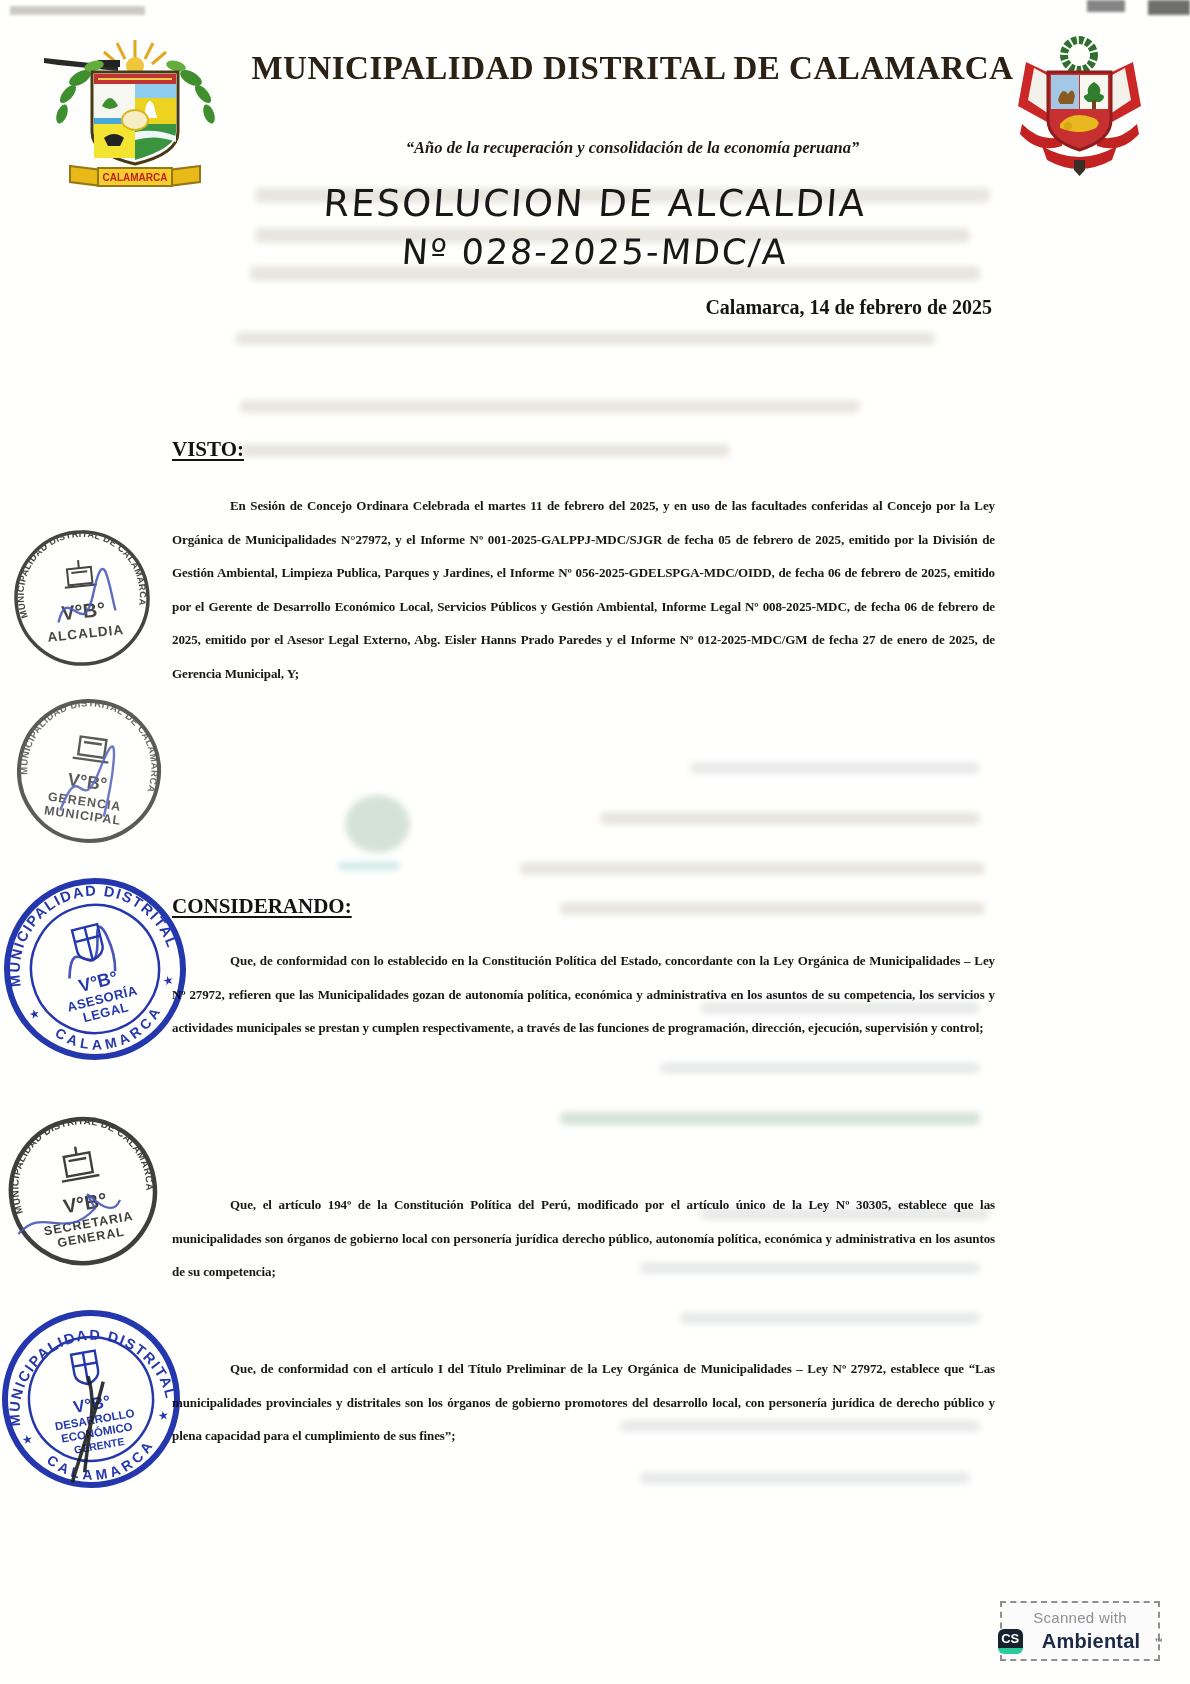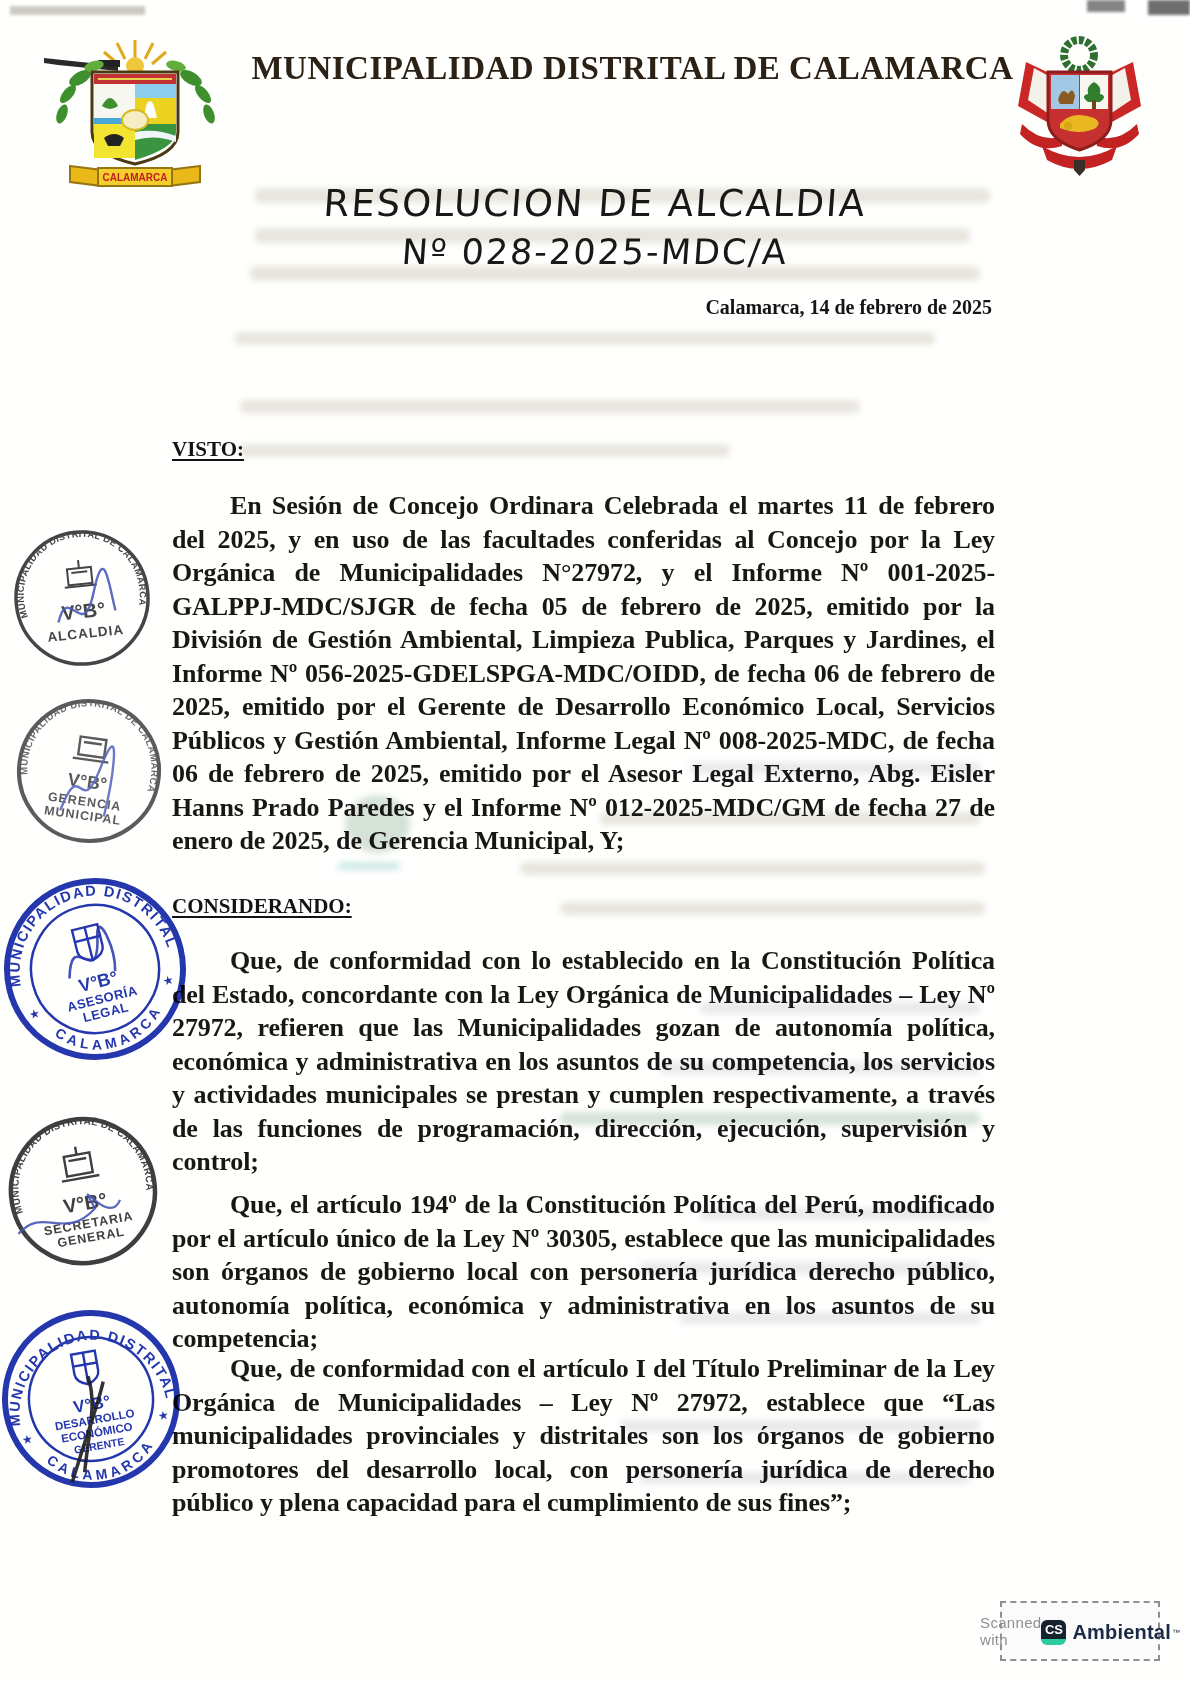--- a/index.html
+++ b/index.html
@@ -15,39 +15,39 @@
   .res-title{position:absolute;left:0;width:1190px;text-align:center;color:#181818;
         font-family:"DejaVu Sans",sans-serif;transform:skewX(-4deg);}
   .res-title.l1{top:182px;font-size:37px;letter-spacing:2px;}
   .res-title.l2{top:232px;font-size:35px;letter-spacing:2px;}
   .date-line{position:absolute;left:172px;top:296px;width:820px;text-align:right;
         font-size:20px;font-weight:700;color:#151515;}
   .addressee{position:absolute;left:172px;top:366px;font-size:22px;font-weight:700;color:#131313;}
   .sec-head{position:absolute;left:172px;font-size:21px;font-weight:700;color:#131313;
         text-decoration:underline;text-underline-offset:3px;text-decoration-thickness:2px;}
   
-  .par{position:absolute;left:172px;width:823px;font-size:26px;line-height:33.5px;
+  .par{position:absolute;left:172px;width:823px;font-size:13px;line-height:33.5px;
         text-align:justify;text-indent:58px;color:#181715;font-weight:600;letter-spacing:-.1px;}
   
   .stamp{position:absolute;mix-blend-mode:multiply;}
   .stamp svg{display:block;}
   
   .ghost{position:absolute;border-radius:5px;filter:blur(3px);pointer-events:none;}
   .g-tan{background:#aca389;opacity:.28;}
   .g-gray{background:#9aa0a4;opacity:.22;}
   .g-green{background:#76a27f;opacity:.30;}
   .g-teal{background:#6fc2ba;opacity:.35;}
   .smudge{position:absolute;filter:blur(1.5px);pointer-events:none;}
   
   .cs-badge{position:absolute;left:1000px;top:1601px;width:160px;height:60px;
         border:2px dashed #8f8f8f;background:#fbfbfb;box-sizing:border-box;
-        display:flex;flex-direction:row;align-items:center;justify-content:center;
+        display:flex;flex-direction:column;align-items:center;justify-content:center;
         font-family:"Liberation Sans",sans-serif;}
   .cs-scanned{font-size:15px;color:#8d9095;letter-spacing:.3px;}
-  .cs-row{display:flex;align-items:center;margin-top:3px;}
+  .cs-row{display:flex;align-items:center;margin-top:3px;gap:13px;}
   .cs-icon{width:25px;height:25px;border-radius:6px;margin-right:6px;
         background:linear-gradient(to bottom,#17222f 76%,#2bcb9e 76%);
         display:flex;align-items:flex-start;justify-content:center;}
   .cs-icon span{color:#ffffff;font-size:13px;font-weight:700;line-height:19px;}
   .cs-name{font-size:20px;font-weight:700;color:#1c2a45;letter-spacing:.2px;}
   .cs-tm{font-size:8px;color:#1c2a45;vertical-align:top;margin-left:1px;}
 </style>
 </head>
 <body>
 
@@ -154,20 +154,21 @@
         <circle cx="56" cy="98" r="4" fill="#d8a516"></circle>
       </g>
       <path d="M30 118 Q67 140 105 118 L100 132 Q67 150 35 132 Z" fill="#c32222"></path>
       <path d="M62 132 h11 v10 l-5.5 6 l-5.5 -6 Z" fill="#3a2f28"></path>
     </svg>
   </div>
 
   <div class="hdr-center">
     <div class="hdr-title">MUNICIPALIDAD DISTRITAL DE CALAMARCA</div>
   </div>
+  <div class="hdr-slogan">“Año de la recuperación y consolidación de la economía peruana”</div>
 
   <div class="res-title l1">RESOLUCION DE ALCALDIA</div>
   <div class="res-title l2">Nº 028-2025-MDC/A</div>
 
   <div class="date-line">Calamarca, 14 de febrero de 2025</div>
 
   <div class="sec-head" style="top:437px;">VISTO:</div>
   <div class="par" style="top:489px;">En Sesión de Concejo Ordinara Celebrada el martes 11 de febrero del 2025, y en uso de las facultades conferidas al Concejo por la Ley Orgánica de Municipalidades N°27972, y el Informe Nº 001-2025-GALPPJ-MDC/SJGR de fecha 05 de febrero de 2025, emitido por la División de Gestión Ambiental, Limpieza Publica, Parques y Jardines, el Informe Nº 056-2025-GDELSPGA-MDC/OIDD, de fecha 06 de febrero de 2025, emitido por el Gerente de Desarrollo Económico Local, Servicios Públicos y Gestión Ambiental, Informe Legal Nº 008-2025-MDC, de fecha 06 de febrero de 2025, emitido por el Asesor Legal Externo, Abg. Eisler Hanns Prado Paredes y el Informe Nº 012-2025-MDC/GM de fecha 27 de enero de 2025, de Gerencia Municipal, Y;</div>
 
   <div class="sec-head" style="top:866px;margin-top:28px;">CONSIDERANDO:</div>

